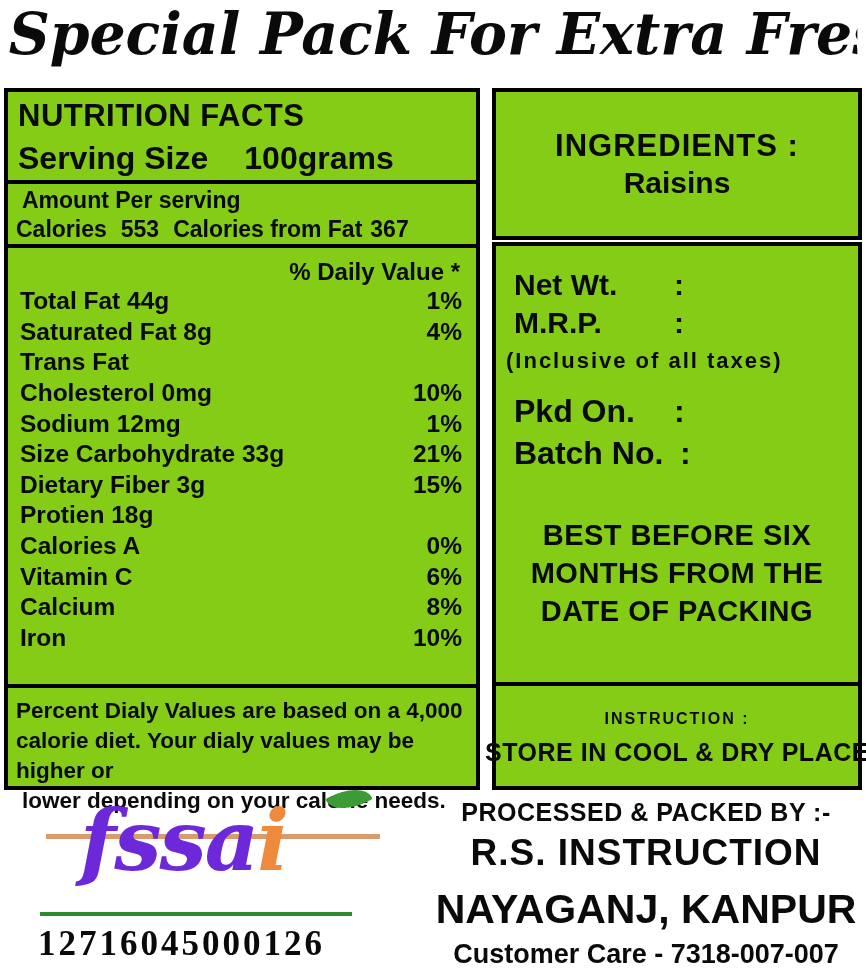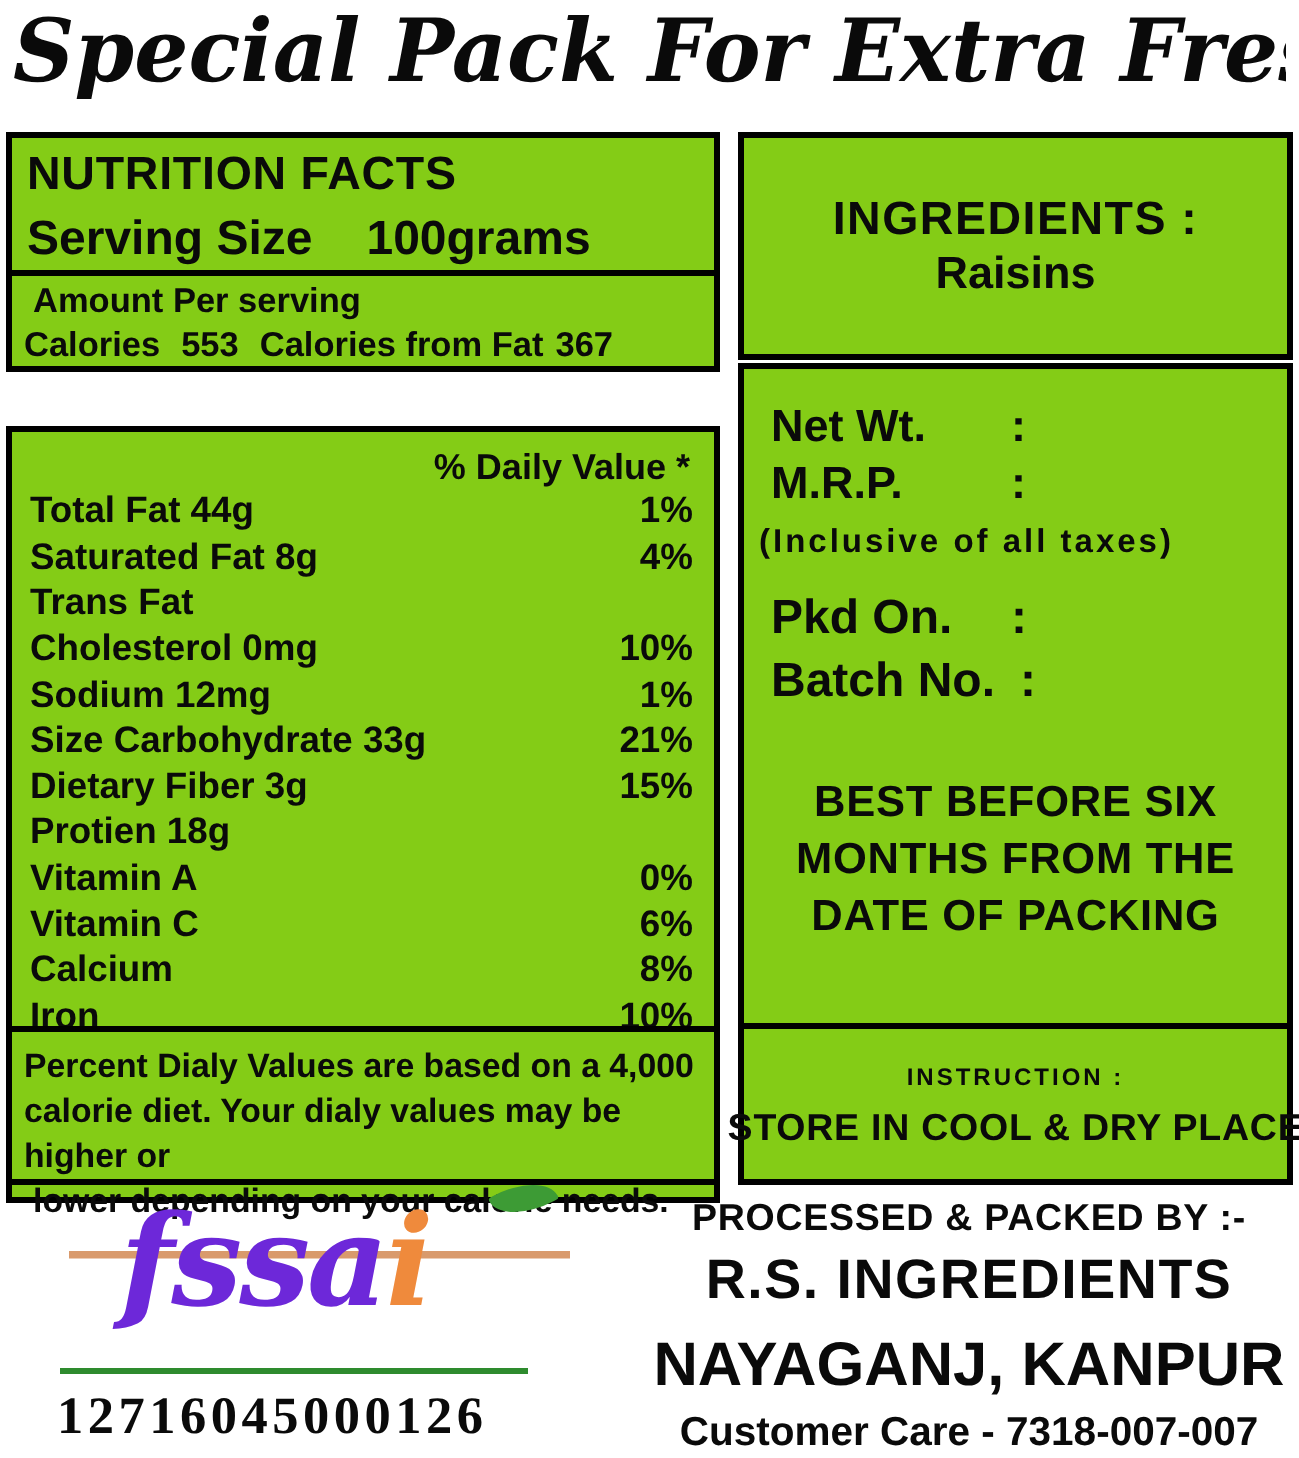--- a/index.html
+++ b/index.html
@@ -23,21 +23,21 @@
   #box-title{left:4px;top:88px;width:476px;height:96px;padding:4px 10px 0 10px;}
   .nf-title{font-size:31px;font-weight:bold;letter-spacing:.5px;line-height:40px;}
   .serving-line{font-size:32px;font-weight:bold;line-height:44px;display:flex;}
   .serving-line .gap{width:36px;}
 
   #box-calories{left:4px;top:180px;width:476px;height:68px;padding:2px 6px 0 8px;}
   .aps-line{font-size:23px;font-weight:bold;line-height:29px;padding-left:6px;}
   .cal-line{font-size:23px;font-weight:bold;line-height:29px;display:flex;}
   .cal-line .sp{width:14px;}
 
-  #box-table{left:4px;top:244px;width:476px;height:518px;padding:10px 12px 0 12px;margin-top:40px;}
+  #box-table{left:4px;top:244px;width:476px;height:518px;padding:10px 12px 0 12px;}
   .dv-header{text-align:right;font-size:24px;font-weight:bold;line-height:28px;padding-right:4px;}
   .nrow{display:flex;justify-content:space-between;align-items:center;
         height:30.6px;font-size:24.5px;font-weight:bold;}
   .nrow .val{padding-right:2px;}
 
   #box-footnote{left:4px;top:684px;width:476px;height:106px;padding:8px 4px 0 8px;}
   .fn-line{font-size:22.5px;font-weight:bold;line-height:30px;}
 
   #box-ingredients{left:492px;top:88px;width:370px;height:152px;
     display:flex;flex-direction:column;align-items:center;justify-content:center;gap:2px;}
@@ -145,21 +145,21 @@
     </div>
     <div class="nrow">
       <span>Dietary Fiber 3g</span>
       <span class="val">15%</span>
     </div>
     <div class="nrow">
       <span>Protien 18g</span>
       <span class="val"></span>
     </div>
     <div class="nrow">
-      <span>Vitamin A</span>
+      <span>Calories A</span>
       <span class="val">0%</span>
     </div>
     <div class="nrow">
       <span>Vitamin C</span>
       <span class="val">6%</span>
     </div>
     <div class="nrow">
       <span>Calcium</span>
       <span class="val">8%</span>
     </div>
@@ -219,18 +219,18 @@
         <span class="fssai-blue">fssa</span><span class="fssai-orange">i</span>
       </div>
       <div class="fssai-leaf"></div>
       <div class="fssai-line-green"></div>
     </div>
     <div class="fssai-license">12716045000126</div>
   </div>
 
   <div id="packer-block">
     <div class="packer-l1">PROCESSED &amp; PACKED BY :-</div>
-    <div class="packer-l2">R.S. INGREDIENTS</div>
+    <div class="packer-l2">R.S. INSTRUCTION</div>
     <div class="packer-l3">NAYAGANJ, KANPUR</div>
     <div class="packer-l4">Customer Care - 7318-007-007</div>
   </div>
 
 </div>
 
 </body></html>

